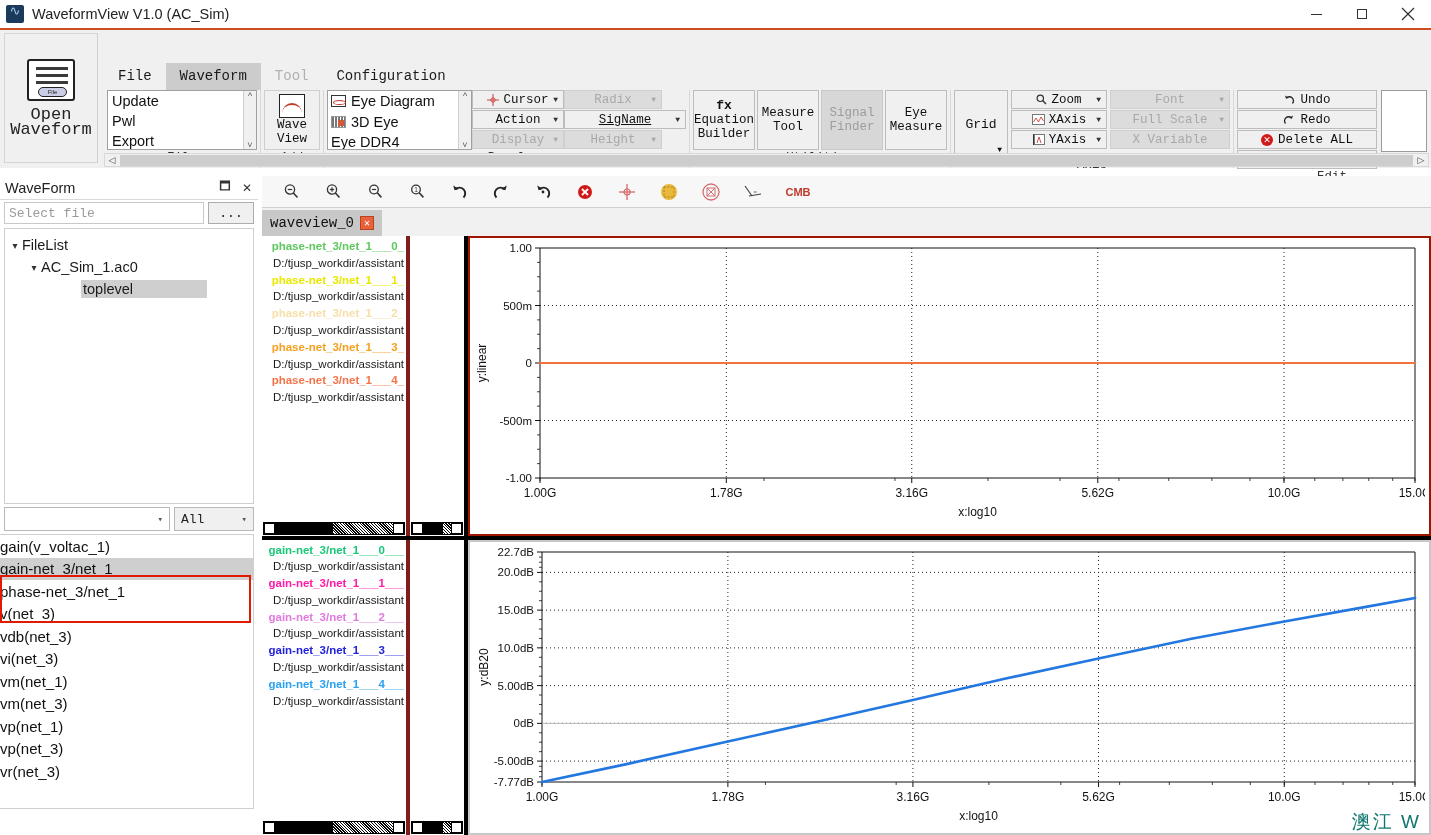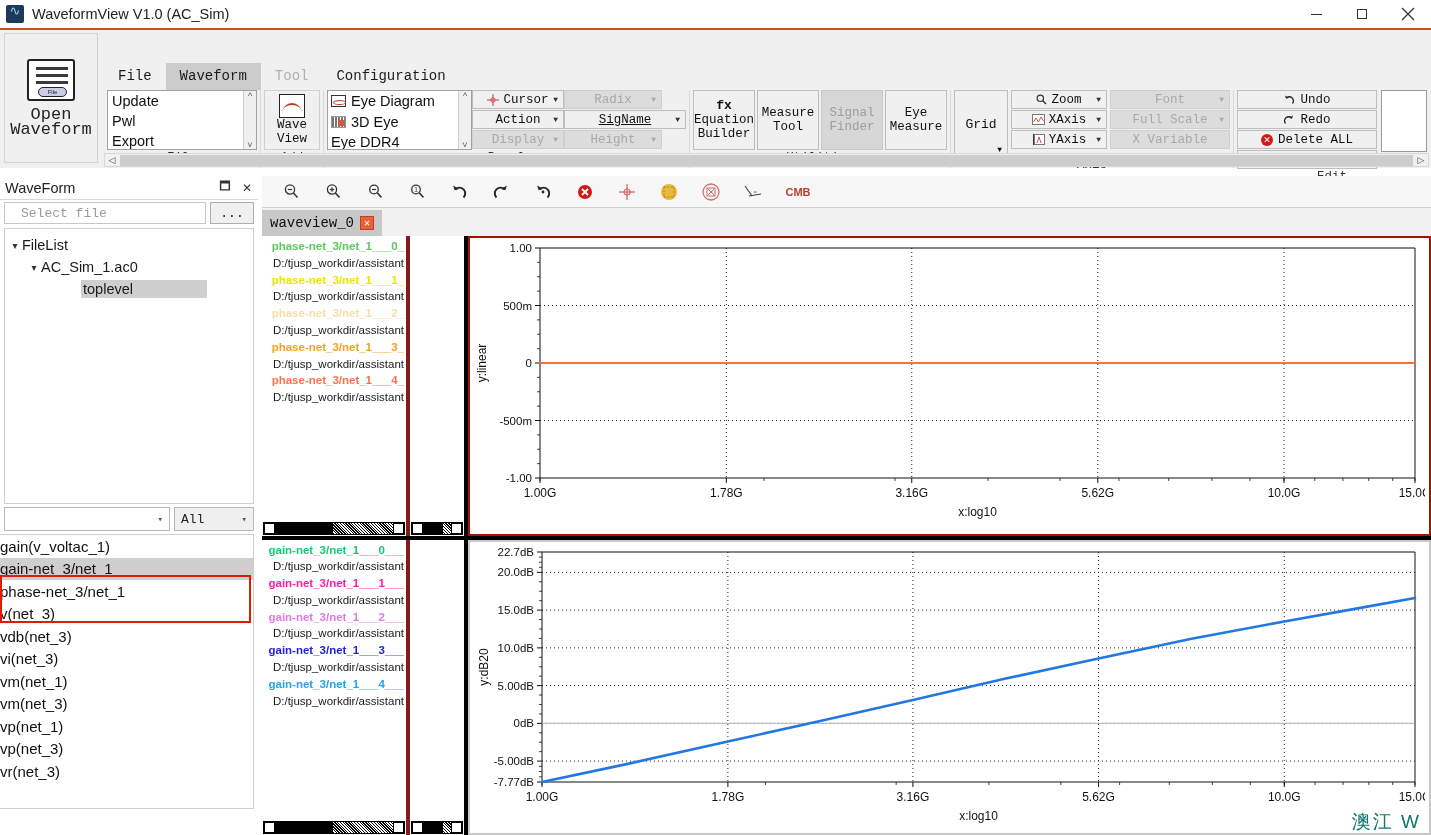--- a/index.html
+++ b/index.html
@@ -122,21 +122,21 @@
   .ribbon-hscroll .arrL,.ribbon-hscroll .arrR{ width:14px;text-align:center;font-size:9px;color:#444;}
   .ribbon-hscroll .bar{ flex:1; height:11px; background:#cdcdcd; margin:0 1px;}
 
   
   .dock{ position:absolute; left:0; top:176px; width:258px; height:659px; background:#ffffff; }
   .dock-hdr{ height:24px; display:flex; align-items:center; border-bottom:1px solid #d9d9d9;}
   .dock-hdr .t{ font-size:14.5px; color:#222; margin-left:5px; flex:1;}
   .dock-hdr .b{ width:22px; text-align:center; font-size:12px; color:#333;}
   .filerow{ height:26px; display:flex; align-items:center; padding:0 4px; gap:4px; }
   .filerow input{ flex:1; height:22px; border:1px solid #c8c8c8; background:#fff;
-        font-family:"Liberation Mono", monospace; font-size:13px; color:#333; padding:0 16px; outline:none;}
+        font-family:"Liberation Mono", monospace; font-size:13px; color:#333; padding:0 4px; outline:none;}
   .filerow input::placeholder{ color:#9a9a9a; }
   .dots{ width:46px; height:22px; border:1px solid #adadad; background:#f0f0f0;
          font-family:"Liberation Mono", monospace; font-size:13px; color:#222;
          display:flex; align-items:center; justify-content:center;}
   .tree{ height:276px; margin:2px 4px 0 4px; border:1px solid #cfcfcf; background:#fff; padding-top:5px;}
   .trow{ height:22px; display:flex; align-items:center; font-size:14.5px; color:#1a1a1a;}
   .chev{ width:14px; text-align:center; font-size:10px; color:#333;}
   .trow.lvl1{ padding-left:3px;} .trow.lvl2{ padding-left:22px;}
   .trow.lvl3{ padding-left:76px;}
   .trow.sel .selbg{ background:#cfcfcf; padding:1px 74px 1px 2px; }

